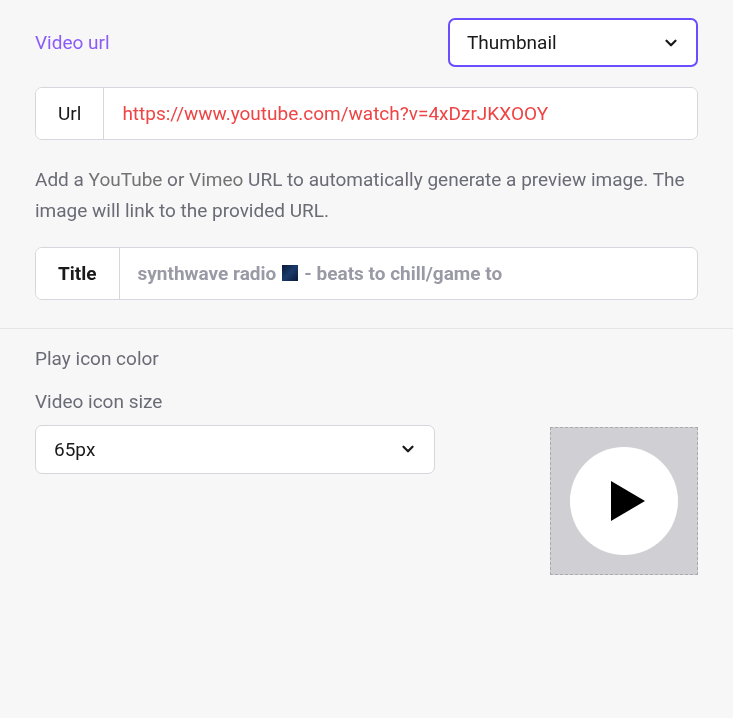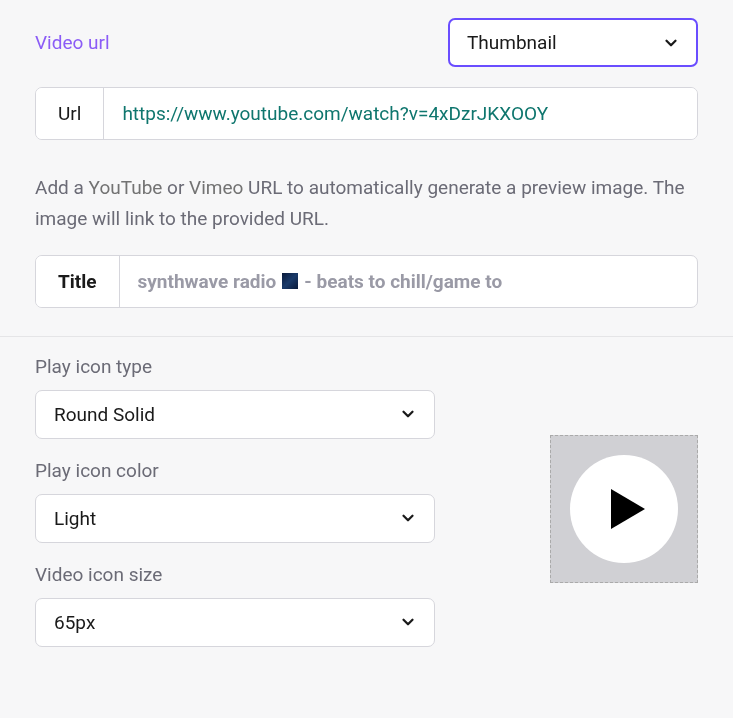--- a/index.html
+++ b/index.html
@@ -54,39 +54,39 @@
     pointer-events: none;
     width: 18px;
     height: 18px;
     color: #1a1a1a;
   }
   .input-group {
     display: flex;
     border: 1px solid #d6d6dc;
     border-radius: 7px;
     background: #fff;
-    margin-bottom: 32px;
+    margin-bottom: 24px;
     overflow: hidden;
   }
   .input-prefix {
     padding: 14px 22px;
     font-size: 19px;
     color: #1a1a1a;
     border-right: 1px solid #d6d6dc;
     display: flex;
     align-items: center;
     background: #fff;
   }
   .input-field {
     flex: 1;
     border: none;
     outline: none;
     font-size: 19px;
     padding: 14px 18px;
-    color: #0f766e;
+    color: #ef4444;
     font-family: inherit;
     background: #fff;
   }
   .input-field::placeholder {
     color: #9a9aa6;
   }
   .help-text {
     font-size: 19px;
     color: #6b6b76;
     line-height: 1.65;
@@ -193,42 +193,23 @@
     <div class="title-display">
       <span>synthwave radio </span>
       <span class="title-emoji"></span>
       <span> - beats to chill/game to</span>
     </div>
   </div>
 </div>
 
 <div class="section divider play-section">
   <div class="play-controls">
-    <div class="field-row">
-      <label class="field-label">Play icon type</label>
-      <div class="select-wrap select-full">
-        <select class="select-box">
-          <option>Round Solid</option>
-        </select>
-        <svg class="chevron" viewBox="0 0 24 24" fill="none" stroke="currentColor" stroke-width="3" stroke-linecap="round" stroke-linejoin="round">
-            <polyline points="6 9 12 15 18 9"></polyline>
-          </svg>
-      </div>
-    </div>
 
     <div class="field-row">
       <label class="field-label">Play icon color</label>
-      <div class="select-wrap select-full">
-        <select class="select-box">
-          <option>Light</option>
-        </select>
-        <svg class="chevron" viewBox="0 0 24 24" fill="none" stroke="currentColor" stroke-width="3" stroke-linecap="round" stroke-linejoin="round">
-            <polyline points="6 9 12 15 18 9"></polyline>
-          </svg>
-      </div>
     </div>
 
     <div class="field-row" style="margin-bottom:0;">
       <label class="field-label">Video icon size</label>
       <div class="select-wrap select-full">
         <select class="select-box">
           <option>65px</option>
         </select>
         <svg class="chevron" viewBox="0 0 24 24" fill="none" stroke="currentColor" stroke-width="3" stroke-linecap="round" stroke-linejoin="round">
             <polyline points="6 9 12 15 18 9"></polyline>

